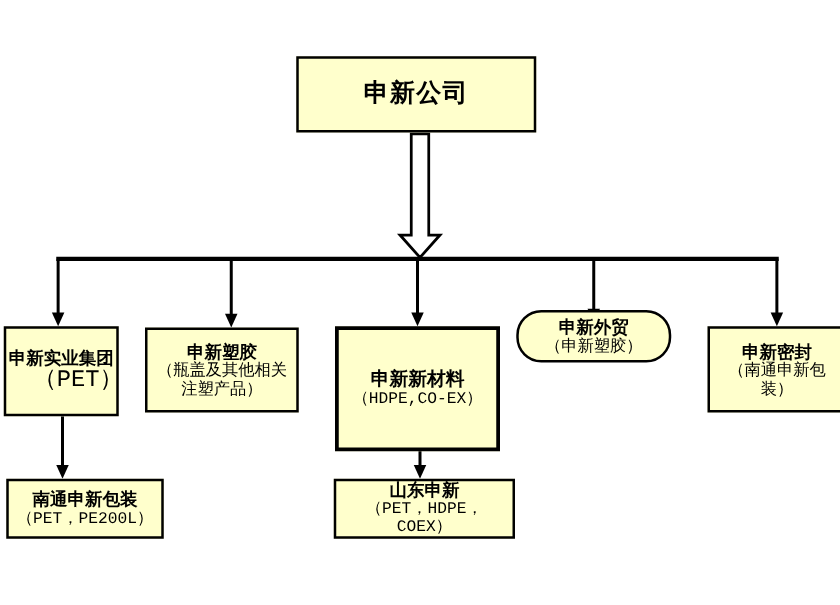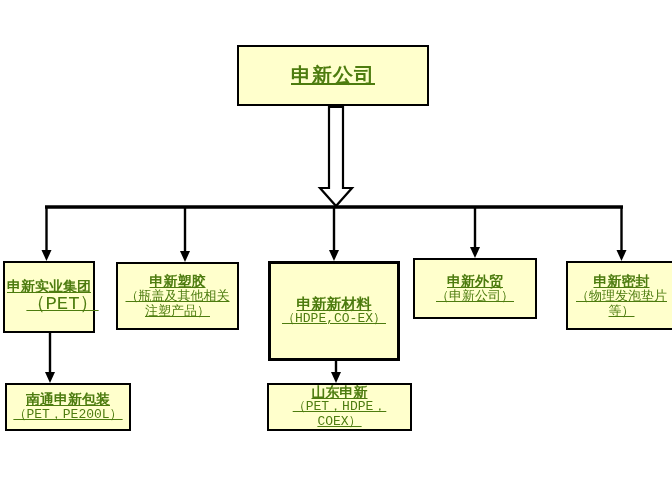--- a/index.html
+++ b/index.html
@@ -27,23 +27,22 @@
     position: absolute;
     box-sizing: border-box;
     background: #ffffcc;
     border: 2px solid #000000;
     display: flex;
     flex-direction: column;
     align-items: center;
     justify-content: center;
     text-align: center;
     line-height: 1.15;
-    color: #4d7c0f;
+    color: #000000;
     padding: 0 3px;
-    text-decoration: underline;
   }
   .node .title {
     font-weight: bold;
     white-space: nowrap;
   }
   .node .sub {
     font-weight: normal;
   }
 
   
@@ -83,23 +82,24 @@
     top: 261px;
     width: 132px;
     height: 100px;
     border-width: 3px;
   }
   #node-xincailiao .title { font-size: 15px; }
   #node-xincailiao .sub { font-size: 13px; font-family: "Liberation Mono", "DejaVu Sans Mono", monospace; }
 
   #node-waimao {
     left: 413px;
-    top: 258px;
+    top: 248px;
     width: 124px;
-    height: 61px;
+    height: 42px;
+    border-radius: 20px;
   }
   #node-waimao .title { font-size: 14px; }
   #node-waimao .sub { font-size: 13px; }
 
   #node-mifeng {
     left: 546px;
     top: 261px;
     width: 111px;
     height: 69px;
     margin-left: 20px;
@@ -172,26 +172,26 @@
   <span class="sub">（瓶盖及其他相关注塑产品）</span>
 </div>
 
 <div class="node" id="node-xincailiao">
   <span class="title">申新新材料</span>
   <span class="sub">（HDPE,CO-EX）</span>
 </div>
 
 <div class="node" id="node-waimao">
   <span class="title">申新外贸</span>
-  <span class="sub">（申新公司）</span>
+  <span class="sub">（申新塑胶）</span>
 </div>
 
 <div class="node" id="node-mifeng">
   <span class="title">申新密封</span>
-  <span class="sub">（物理发泡垫片等）</span>
+  <span class="sub">（南通申新包装）</span>
 </div>
 
 <div class="node" id="node-nantong">
   <span class="title">南通申新包装</span>
   <span class="sub">（PET，PE200L）</span>
 </div>
 
 <div class="node" id="node-shandong">
   <span class="title">山东申新</span>
   <span class="sub">（PET，HDPE，COEX）</span>

